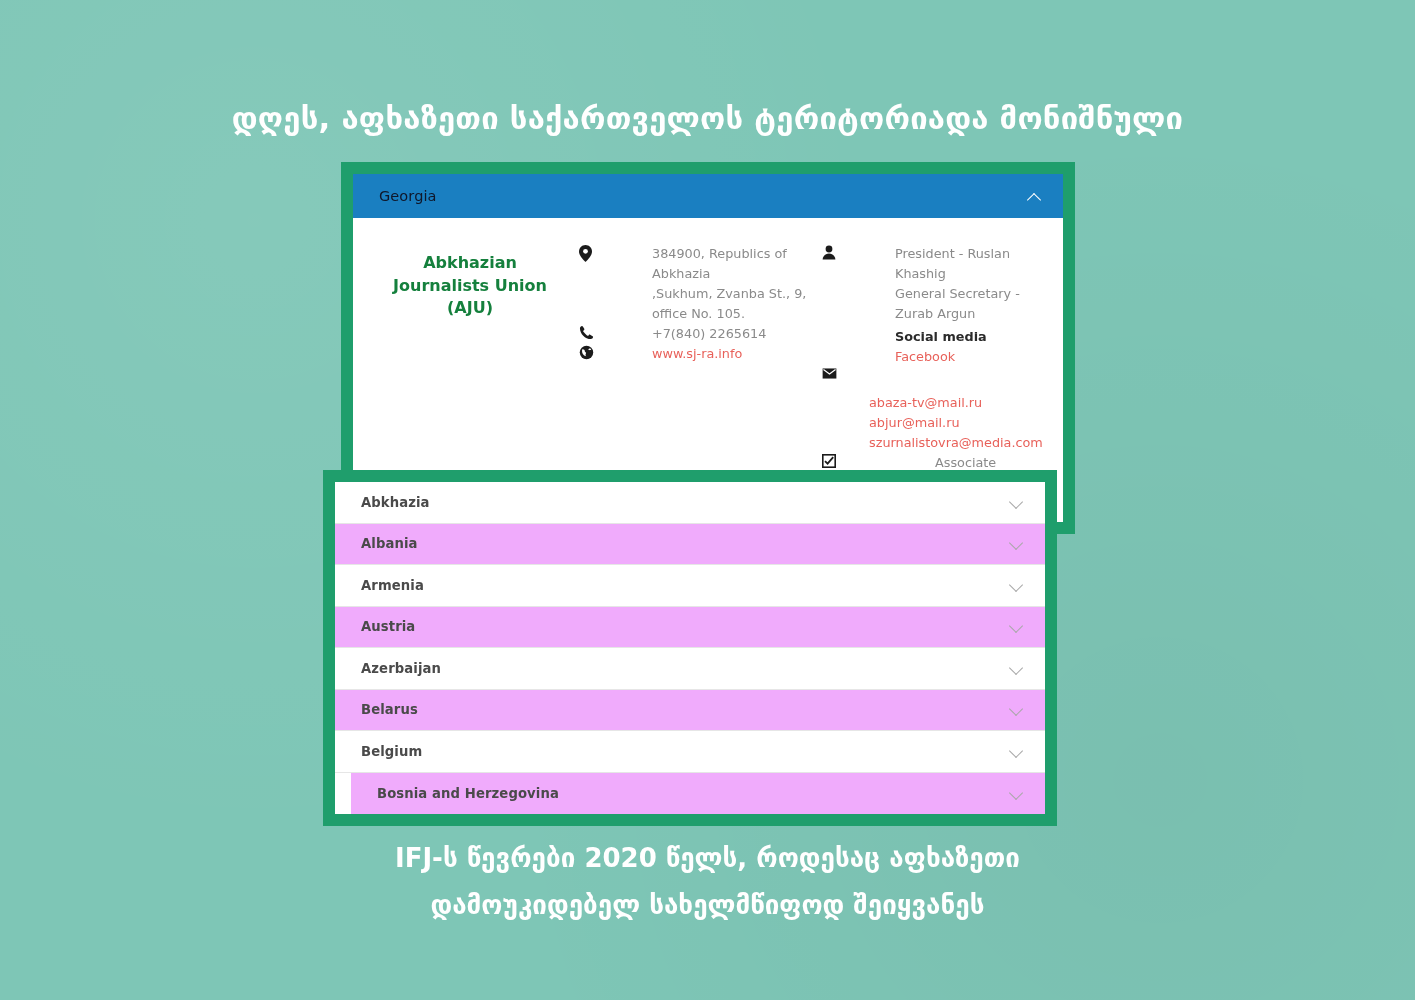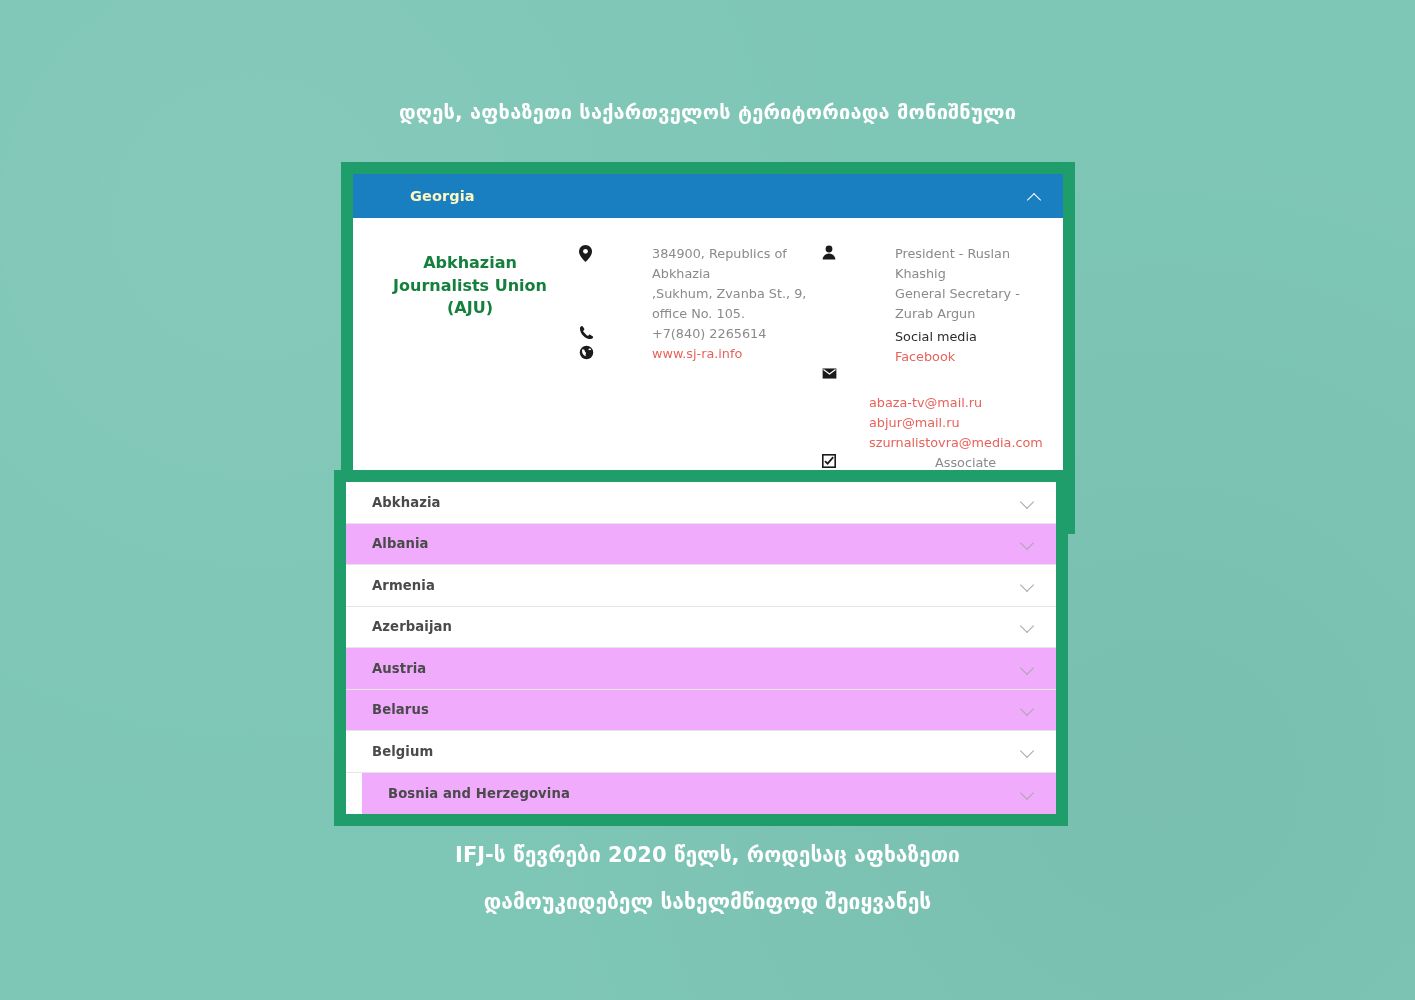--- a/index.html
+++ b/index.html
@@ -33,66 +33,65 @@
   }
 
   
   .headline {
     position: absolute;
     top: 100px;
     left: 0;
     width: 1415px;
     text-align: center;
     color: #ffffff;
-    font-size: 20px;
+    font-size: 31px;
     font-weight: bold;
     letter-spacing: 0.2px;
     line-height: 1.2;
     white-space: nowrap;
   }
 
   
   .green-frame {
     position: absolute;
     background: #1f9e6c;
     padding: 12px;
   }
 
   #card-detail.green-frame {
     left: 341px;
     top: 162px;
     width: 734px;
   }
 
   #card-list.green-frame {
-    left: 334px;
+    left: 323px;
     top: 470px;
     width: 734px;
   }
 
   .card-inner {
     background: #ffffff;
   }
 
   
   .accordion-header {
     background: #1a7fc1;
     height: 44px;
     display: flex;
     align-items: center;
     justify-content: space-between;
     padding: 0 22px 0 26px;
   }
 
   .accordion-header .title {
-    color: #fef9c3;
+    color: #0f172a;
     font-size: 14.5px;
-    font-weight: bold;
+    font-weight: normal;
     letter-spacing: 0.1px;
-    margin-left: 31px;
   }
 
   .chev {
     display: inline-block;
     width: 13px;
     height: 13px;
     position: relative;
   }
   .chev::before {
     content: "";
@@ -164,21 +163,21 @@
 
   .info-text {
     font-size: 12.8px;
     line-height: 1.56;
     color: #8a8a8a;
     margin-left: 47px;
   }
 
   .info-text strong {
     color: #2b2b2b;
-    font-weight: normal;
+    font-weight: bold;
     display: block;
     margin-top: 3px;
   }
 
   .lnk {
     color: #e8615a;
     text-decoration: none;
     display: block;
   }
 
@@ -208,21 +207,21 @@
   }
 
   
   .caption {
     position: absolute;
     left: 0;
     width: 1415px;
     text-align: center;
     color: #ffffff;
     font-weight: bold;
-    font-size: 21px;
+    font-size: 26px;
     line-height: 1.2;
     white-space: nowrap;
   }
   .caption.line1 { top: 843px; }
   .caption.line2 { top: 890px; }
 </style>
 </head>
 <body>
 
 <div class="page">
@@ -338,29 +337,29 @@
         <span class="chev down chev-grey"></span>
       </div>
       <div class="country-row alt">
         <span class="country-name">Albania</span>
         <span class="chev down chev-grey"></span>
       </div>
       <div class="country-row">
         <span class="country-name">Armenia</span>
         <span class="chev down chev-grey"></span>
       </div>
+      <div class="country-row alt">
+        <span class="country-name">Austria</span>
+        <span class="chev down chev-grey"></span>
+      </div>
       <div class="country-row">
         <span class="country-name">Azerbaijan</span>
         <span class="chev down chev-grey"></span>
       </div>
       <div class="country-row alt">
-        <span class="country-name">Austria</span>
-        <span class="chev down chev-grey"></span>
-      </div>
-      <div class="country-row alt">
         <span class="country-name">Belarus</span>
         <span class="chev down chev-grey"></span>
       </div>
       <div class="country-row">
         <span class="country-name">Belgium</span>
         <span class="chev down chev-grey"></span>
       </div>
       <div class="country-row alt">
         <span class="country-name">Bosnia and Herzegovina</span>
         <span class="chev down chev-grey"></span>

